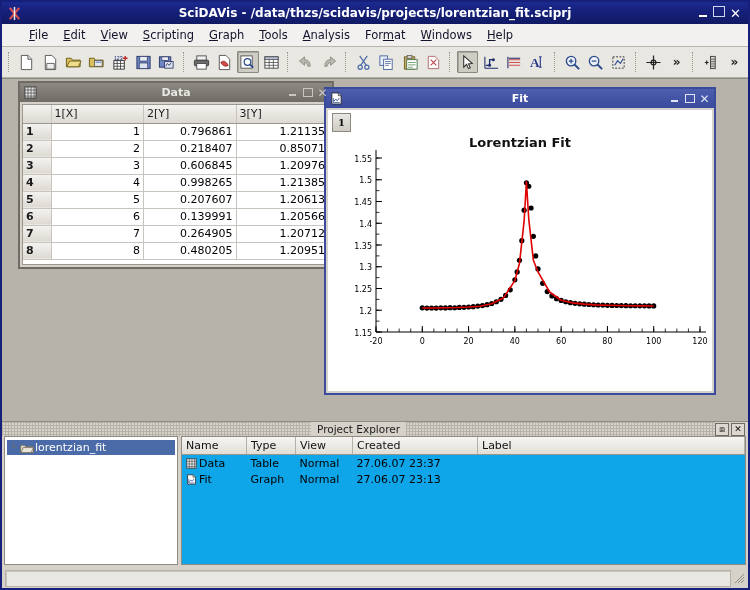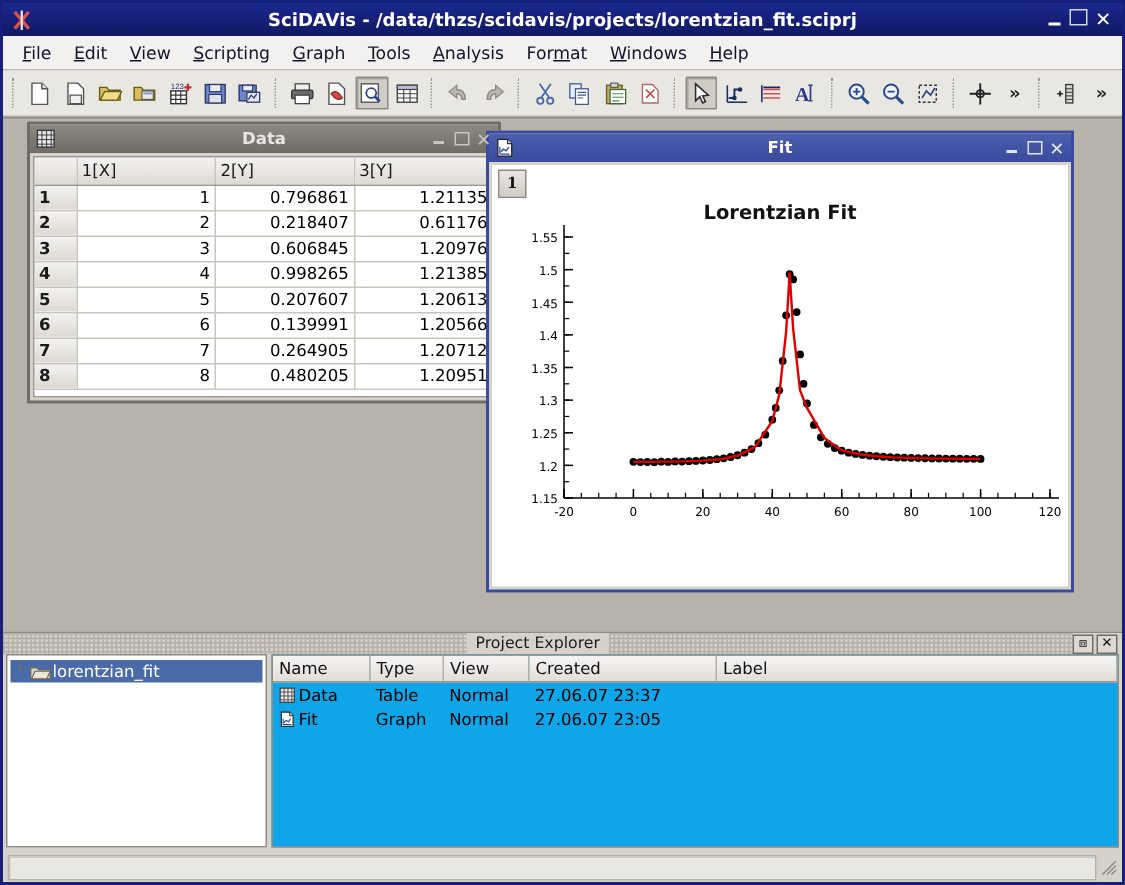--- a/index.html
+++ b/index.html
@@ -37,21 +37,21 @@
     width:15px;height:14px;display:flex;align-items:center;justify-content:center;
     color:#ffffff;font-size:11px;line-height:1;font-family:"DejaVu Sans",sans-serif;
   }
   .tb-btn.sq{border:1px solid #cfd6ef;width:10px;height:9px;}
   .tb-btn.min::after{content:"";display:block;width:8px;height:2px;background:#fff;margin-top:6px;}
   .tb-btn.cls{font-weight:bold;font-size:13px;}
   
   .menubar{
     height:22px;flex:0 0 22px;background:#f2f1ef;
     border-bottom:1px solid #b9b6ae;
-    display:flex;align-items:center;padding-left:6px;gap:1px;
+    display:flex;align-items:center;padding-left:20px;gap:1px;
   }
   .menu-item{
     padding:3px 7px;color:#13132b;font-size:11.5px;white-space:nowrap;cursor:default;
   }
   .menu-item u{text-decoration:underline;}
   
   .toolbar{
     flex:0 0 30px;height:30px;background:#e9e7e2;
     border-bottom:1px solid #b3b0a8;
     display:flex;align-items:center;padding:0 2px;
@@ -459,21 +459,21 @@
               <tr>
                 <th class="rowhdr">1</th>
                 <td>1</td>
                 <td>0.796861</td>
                 <td>1.21135</td>
               </tr>
               <tr>
                 <th class="rowhdr">2</th>
                 <td>2</td>
                 <td>0.218407</td>
-                <td>0.61176</td>
+                <td>0.85071</td>
               </tr>
               <tr>
                 <th class="rowhdr">3</th>
                 <td>3</td>
                 <td>0.606845</td>
                 <td>1.20976</td>
               </tr>
               <tr>
                 <th class="rowhdr">4</th>
                 <td>4</td>
@@ -736,21 +736,21 @@
                       <path d="M2 1h7l3 3v9H2z" fill="#fff" stroke="#2a2a2a" stroke-width="1"></path>
                       <path d="M9 1v3h3" fill="#dcdcdc" stroke="#2a2a2a" stroke-width="0.8"></path>
                       <path d="M3.5 11.5 L3.5 6.5 M3.5 11.5 L10.5 11.5" stroke="#2a4a9b" stroke-width="0.9"></path>
                       <path d="M4 10 L6 8 L8 9.2 L10 6.5" stroke="#2a4a9b" stroke-width="1" fill="none"></path>
                     </svg>
                   </span>
                   <span>Fit</span>
                 </td>
                 <td>Graph</td>
                 <td>Normal</td>
-                <td>27.06.07 23:05</td>
+                <td>27.06.07 23:13</td>
                 <td></td>
               </tr>
             </tbody>
         </table>
       </div>
 
     </div>
   </div>
 
   <div class="statusbar">

